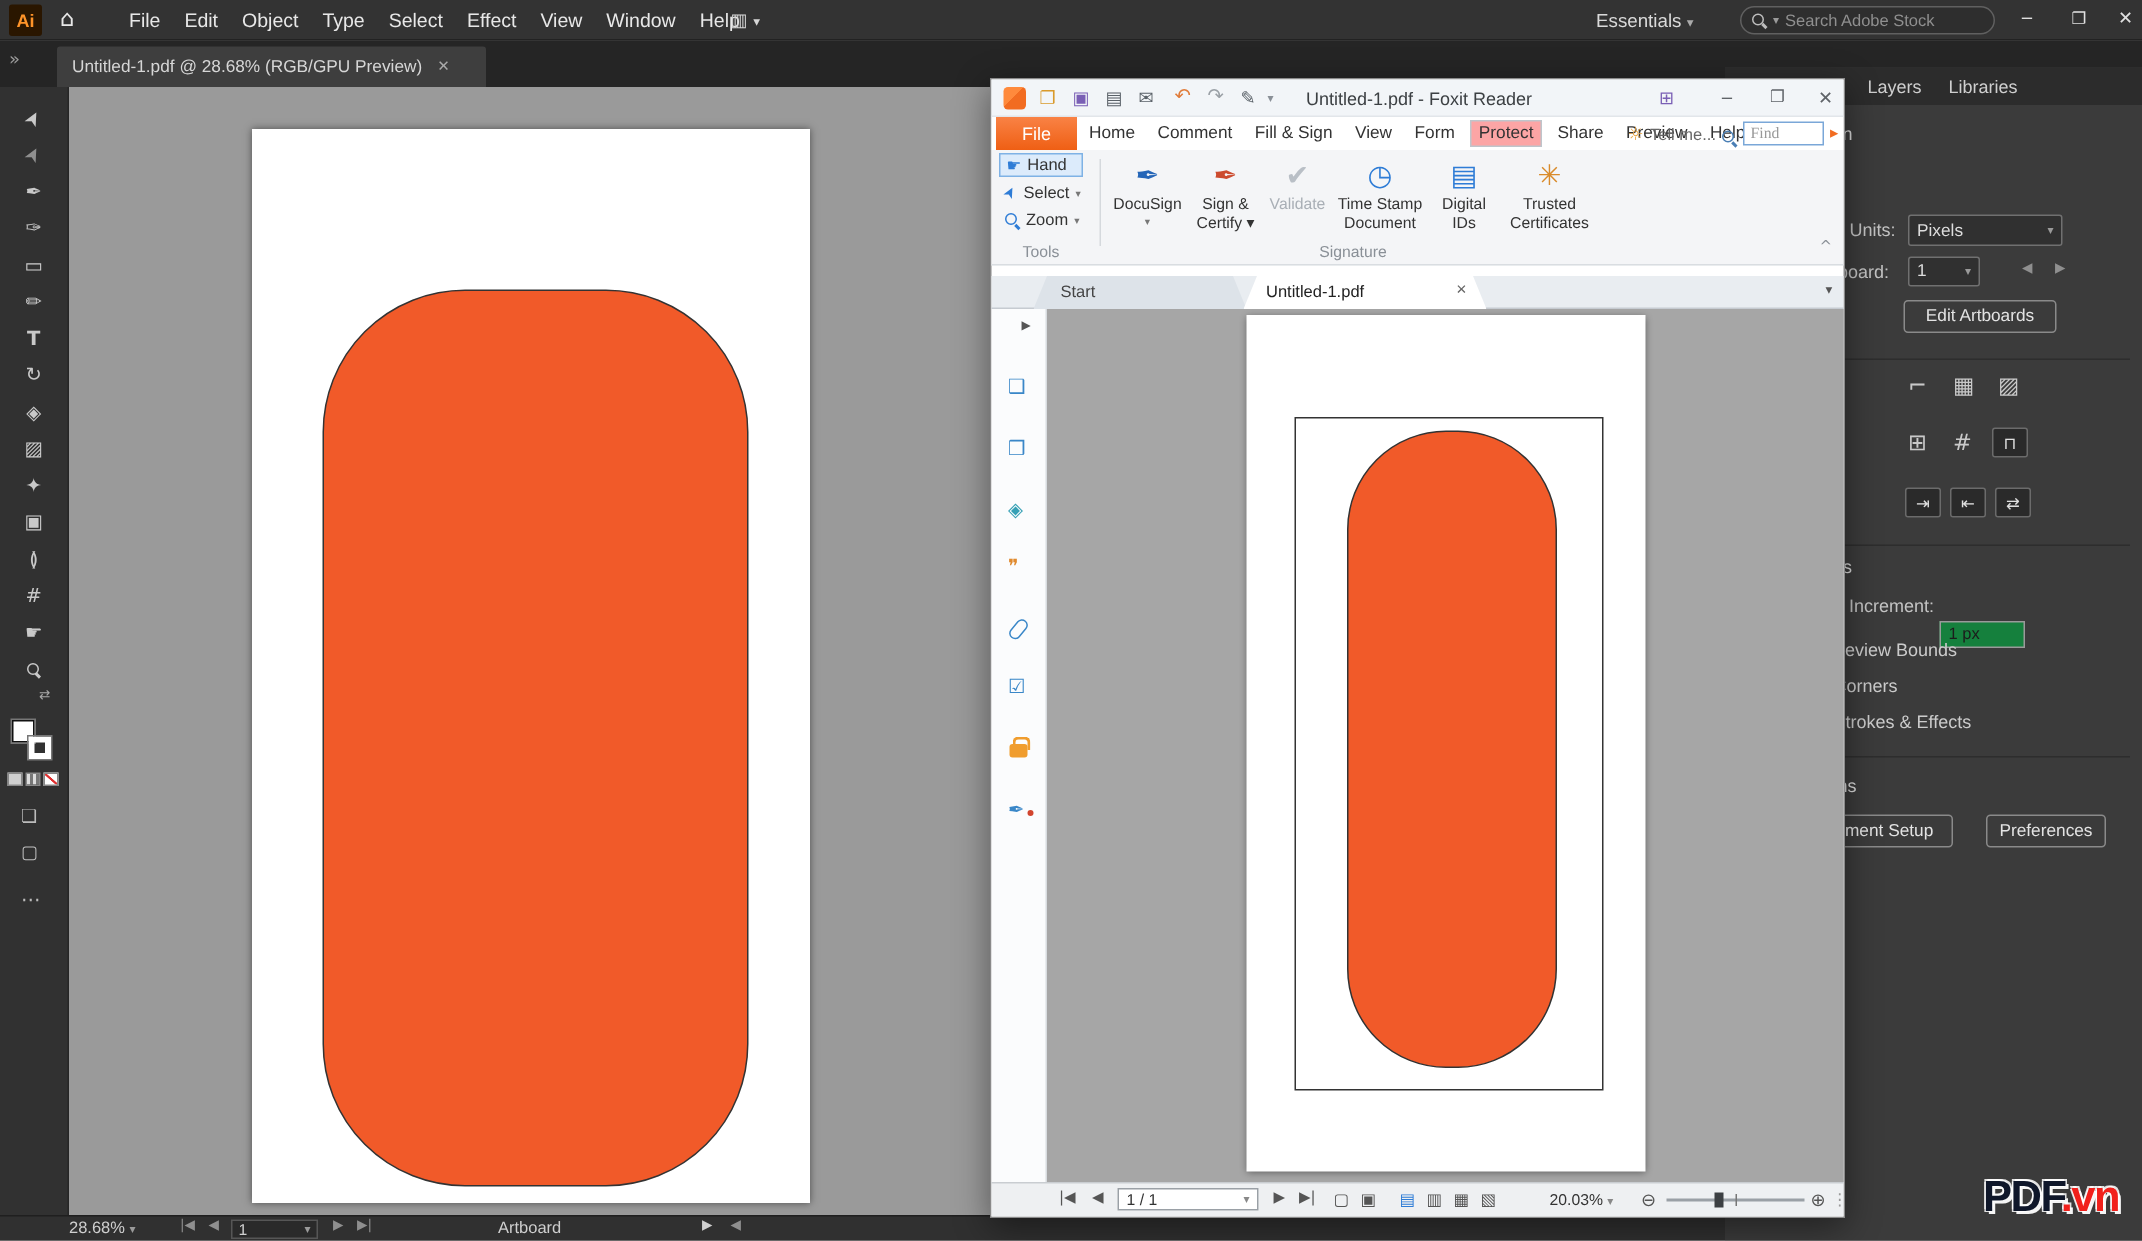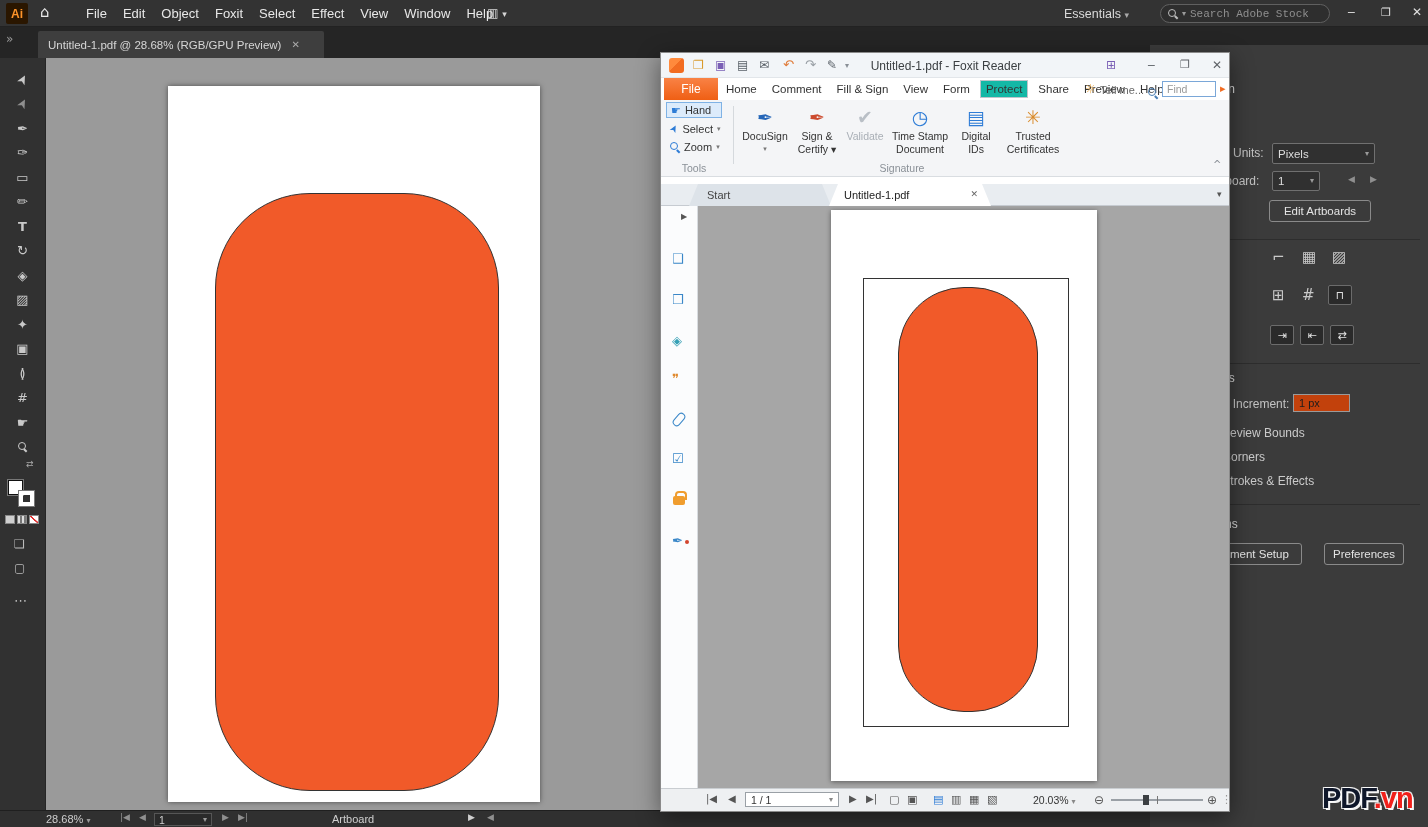--- a/index.html
+++ b/index.html
@@ -7,21 +7,21 @@
   body{font-family:"Liberation Sans","DejaVu Sans",sans-serif}
   #root{position:relative;width:1428px;height:827px;background:#9a9a9a;overflow:hidden}
   .abs{position:absolute}
   .ic{font-family:"DejaVu Sans",sans-serif;line-height:1;display:inline-block}
   
   .ai-topbar{left:0;top:0;width:1428px;height:27px;background:#333;border-bottom:1px solid #222;color:#e3e3e3}
   .ai-logo{left:6px;top:3px;width:22px;height:21px;background:#2a1600;color:#ff9429;font-weight:bold;font-size:12px;display:flex;align-items:center;justify-content:center;border-radius:2px}
   .menu-row{left:86px;top:0;height:27px;display:flex;align-items:center;gap:16px;font-size:13px;color:#e8e8e8}
   .menu-row span{cursor:default}
   .ai-search{left:1160px;top:4px;width:170px;height:19px;background:#2e2e2e;border:1px solid #606060;border-radius:10px;display:flex;align-items:center;padding:0 7px;gap:4px}
-  .ai-search input{background:transparent;border:none;outline:none;color:#bdbdbd;font-size:11px;width:118px;font-family:Liberation Mono, monospace}
+  .ai-search input{background:transparent;border:none;outline:none;color:#bdbdbd;font-size:11px;width:118px;font-family:Liberation Sans, sans-serif}
   .ai-search input::placeholder{color:#8f8f8f}
   .ai-tabbar{left:0;top:27px;width:1428px;height:31px;background:#252525}
   .ai-doctab{left:38px;top:4px;width:286px;height:27px;background:#3e3e3e;display:flex;align-items:center;gap:10px;padding:12px 10px;color:#d6d6d6;font-size:11.5px;border-radius:2px 2px 0 0}
   .ai-toolbar{left:0;top:58px;width:46px;height:752px;background:#313131;border-right:1px solid #262626}
   .tools-col{display:flex;flex-direction:column;align-items:center;padding-top:9px}
   .tool{height:24.5px;width:46px;display:flex;align-items:center;justify-content:center;font-size:13px;color:#c9c9c9}
   .ai-canvas{left:46px;top:58px;width:1104px;height:752px;background:#9a9a9a;overflow:hidden}
   .artboard{left:122px;top:28px;width:372px;height:716px;background:#fff;box-shadow:0 0 5px rgba(0,0,0,.5)}
   .ai-pill{left:47px;top:107px;width:284px;height:598px;border-radius:95px;border:1px solid #333}
   .ai-status{left:0;top:810px;width:1428px;height:17px;background:#303030;border-top:1px solid #1f1f1f;color:#cfcfcf;font-size:11px}
@@ -36,23 +36,23 @@
   .picon{font-size:15px;color:#c9c9c9}
   .pbox{width:24px;height:20px;background:#2a2a2a;border:1px solid #6b6b6b;border-radius:2px;display:flex;align-items:center;justify-content:center;font-size:11px;color:#e0e0e0}
   
   .foxit{left:660px;top:52px;width:570px;height:760px;background:#fff;border:1px solid #8a8a8a;box-shadow:0 6px 22px rgba(0,0,0,.45);z-index:10}
   .fx-title{left:0;top:0;width:568px;height:25px;background:#f2f5f8;border-bottom:1px solid #e2e6ea}
   .fx-logo{left:8px;top:5px;width:15px;height:15px;border-radius:3px;background:linear-gradient(135deg,#ff8a3c 0 45%,#f26c21 45% 100%)}
   .fx-menubar{left:0;top:25px;width:568px;height:22px;background:#fff}
   .fx-file{left:3px;top:0;width:54px;height:22px;background:linear-gradient(#f98245,#ef5f14);color:#fff;font-size:12px;display:flex;align-items:center;justify-content:center}
   .fx-tabs{left:60px;top:0;height:22px;display:flex;align-items:center;gap:5px;font-size:11.5px;color:#333}
   .fx-tabs span{padding:2px 5px}
-  .fx-tab-active{border:1px solid #bfc5cb;background:#14b8a6}
+  .fx-tab-active{border:1px solid #bfc5cb;background:#fca5a5}
   .fx-find{left:501px;top:3px;width:54px;height:16px;border:1px solid #7aa7d8;background:#fff;display:flex;align-items:center;padding:0 4px}
-  .fx-find input{border:none;outline:none;width:100%;font-size:10.5px;color:#444;font-family:Liberation Sans, sans-serif}
+  .fx-find input{border:none;outline:none;width:100%;font-size:10.5px;color:#444;font-family:Liberation Serif, serif}
   .fx-find input::placeholder{color:#999}
   .fx-ribbon{left:0;top:47px;width:568px;height:77px;background:#f4f5f7;border-bottom:1px solid #d9dde1}
   .trow{display:flex;align-items:center;gap:4px;font-size:11px;color:#333;height:16px;padding:0 4px}
   .hand-btn{background:#dcebfb;border:1px solid #7fb2e5}
   .glabel{font-size:10.5px;color:#8a9097;text-align:center}
   .vsep{width:1px;background:#d5d9dd}
   .sigbtn{text-align:center}
   .sigicon{font-size:19px;height:26px;line-height:26px}
   .siglabel{font-size:10.5px;color:#333;line-height:12.5px}
   .disabled .siglabel{color:#a9afb6}
@@ -88,21 +88,21 @@
 
 <div id="root">
 
   <div class="abs ai-topbar">
     <div class="abs ai-logo">Ai</div>
     <span class="abs ic" style="left:40px;top:5px;font-size:15px;color:#e8e8e8">⌂</span>
     <div class="abs menu-row">
       <span>File</span>
       <span>Edit</span>
       <span>Object</span>
-      <span>Foxit</span>
+      <span>Type</span>
       <span>Select</span>
       <span>Effect</span>
       <span>View</span>
       <span>Window</span>
       <span>Help</span>
     </div>
     <span class="abs ic" style="left:487px;top:7px;font-size:12px;color:#d6d6d6"><span>▥</span> <span style="font-size:9px">▾</span></span>
     <span class="abs" style="left:1064px;top:7px;font-size:12.5px;color:#dadada"><span>Essentials</span> <span class="ic" style="font-size:9px;color:#aaa">▾</span></span>
     <div class="abs ai-search">
       <span class="mag" style="color:#bdbdbd"></span>
@@ -199,20 +199,24 @@
         <span class="ic" style="font-size:8px;color:#9a9a9a">▾</span>
       </div>
     <span class="abs ic" style="left:222px;font-size:9px;color:#8f8f8f">▶</span>
     <span class="abs ic" style="left:238px;font-size:9px;color:#8f8f8f">▶|</span>
     <span class="abs" style="left:332px">Artboard</span>
     <span class="abs ic" style="left:468px;font-size:9px;color:#cfcfcf">▶</span>
     <span class="abs ic" style="left:487px;font-size:9px;color:#8f8f8f">◀</span>
   </div>
 
   <div class="abs ai-panel">
+    <div class="abs panel-tabbar">
+      <span>Layers</span>
+      <span>Libraries</span>
+    </div>
     <span class="abs" style="left:17px;top:37px;color:#dadada">No Selection</span>
     <span class="abs" style="left:83px;top:101px;color:#c3c3c3">Units:</span>
     <div class="abs aidrop" style="left:122px;top:98px;width:103px;height:21px">
         <span>Pixels</span>
         <span class="ic" style="font-size:8px;color:#9a9a9a">▾</span>
       </div>
     <span class="abs" style="left:60px;top:129px;color:#c3c3c3">Artboard:</span>
     <div class="abs aidrop" style="left:122px;top:126px;width:48px;height:20px">
         <span>1</span>
         <span class="ic" style="font-size:8px;color:#9a9a9a">▾</span>
@@ -234,21 +238,21 @@
       </div>
     <div class="abs pbox" style="left:150px;top:280px">
         <span class="ic">⇤</span>
       </div>
     <div class="abs pbox" style="left:180px;top:280px">
         <span class="ic">⇄</span>
       </div>
     <div class="abs pdivider" style="top:318px"></div>
     <span class="abs" style="left:20px;top:326px;color:#dadada">Preferences</span>
     <span class="abs" style="left:28px;top:352px;color:#c3c3c3">Keyboard Increment:</span>
-    <div class="abs" style="left:143px;top:349px;width:57px;height:18px;background:#c2410c;border:1px solid #9a9a9a;color:#1c1c1c;font-size:11px;display:flex;align-items:center;padding-left:5px">1 px</div>
+    <div class="abs" style="left:143px;top:369px;width:57px;height:18px;background:#15803d;border:1px solid #9a9a9a;color:#1c1c1c;font-size:11px;display:flex;align-items:center;padding-left:5px">1 px</div>
     <span class="abs" style="left:68px;top:381px">Preview Bounds</span>
     <span class="abs" style="left:39px;top:405px">Scale Corners</span>
     <span class="abs" style="left:39px;top:429px">Scale Strokes &amp; Effects</span>
     <div class="abs pdivider" style="top:459px"></div>
     <span class="abs" style="left:15px;top:472px;color:#dadada">Quick Actions</span>
     <div class="abs aibtn" style="left:40px;top:498px;width:112px;height:22px">Document Setup</div>
     <div class="abs aibtn" style="left:174px;top:498px;width:80px;height:22px">Preferences</div>
   </div>
 
   <div class="abs foxit">

